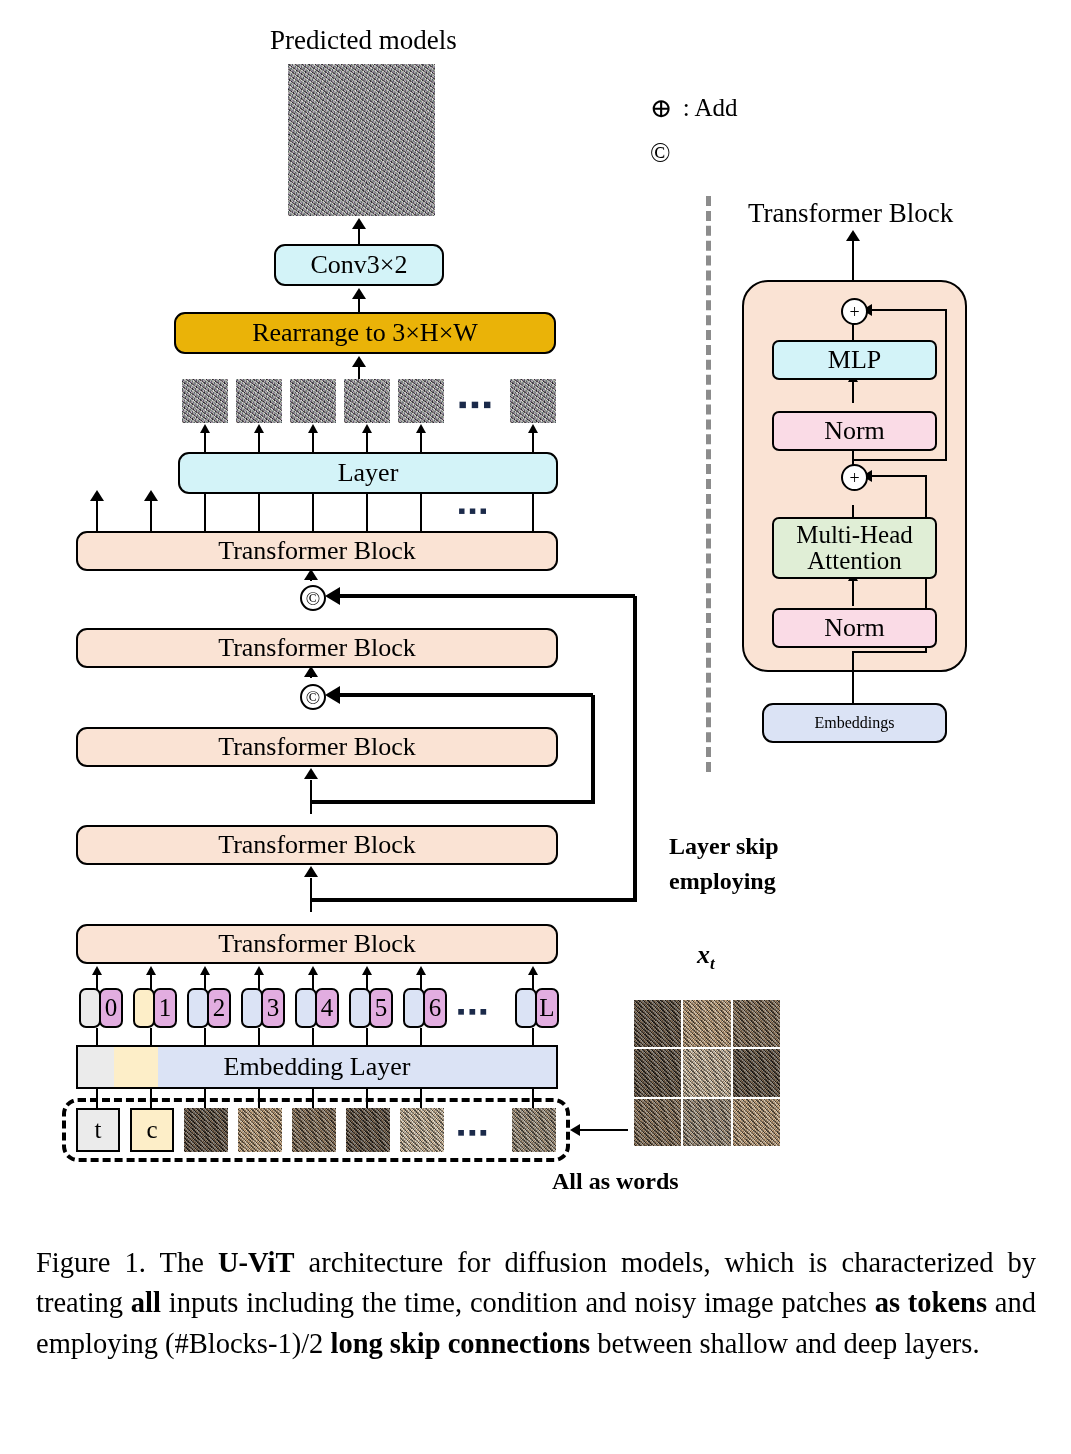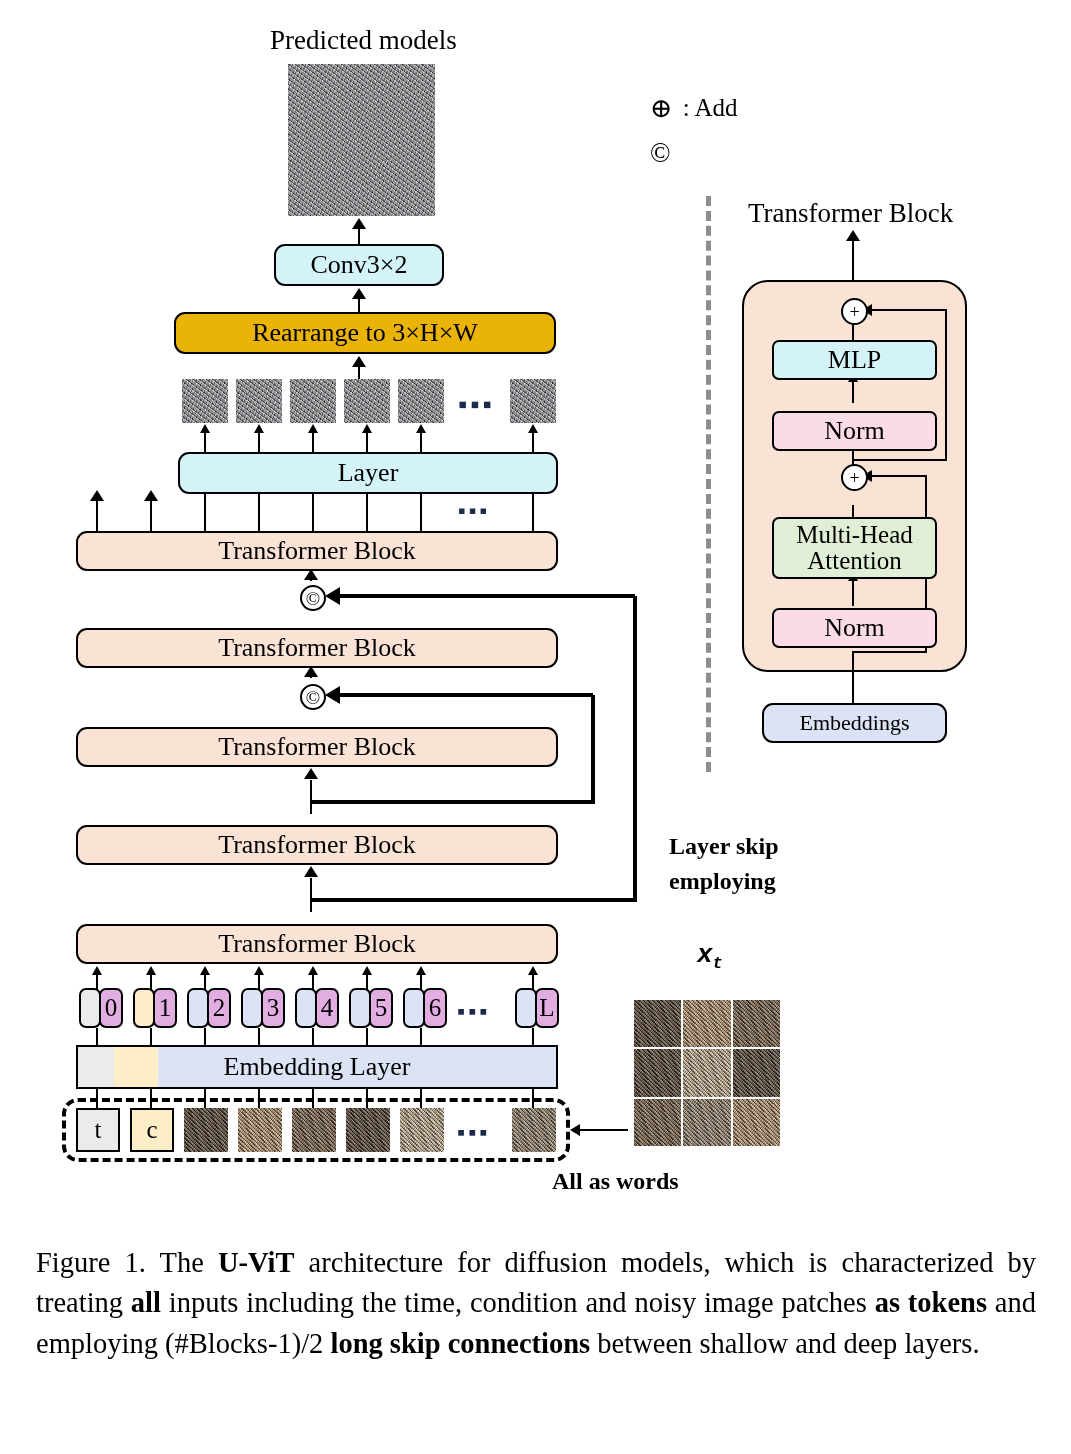--- a/index.html
+++ b/index.html
@@ -40,21 +40,21 @@
             border-bottom:6px solid transparent;border-right:10px solid #000;}
 
   
   .opcirc{border:2.2px solid #000;border-radius:50%;background:#fff;
           display:flex;align-items:center;justify-content:center;
           font-size:19px;line-height:1;}
 
   
   .lbl{white-space:nowrap;}
   .bold{font-weight:bold;}
-  .ital{font-style:italic;font-family:Liberation Mono, monospace;}
+  .ital{font-style:italic;}
 
   
   .noise{
     background-color:#8e8a8c;
     background-image:
       repeating-linear-gradient(37deg, rgba(255,255,255,.42) 0 1px, rgba(0,0,0,.40) 1px 2px, rgba(180,150,200,.30) 2px 3px, rgba(120,160,140,.35) 3px 4px),
       repeating-linear-gradient(113deg, rgba(255,230,255,.30) 0 1px, rgba(10,20,40,.38) 1px 2px, rgba(220,210,160,.28) 2px 3px),
       repeating-linear-gradient(71deg, rgba(255,255,255,.22) 0 1px, rgba(0,0,0,.30) 1px 2px);
   }
   .dognoise{
@@ -329,17 +329,17 @@
 <div class="abs opcirc" style="left:841px;top:464px;width:23px;height:23px;font-size:18px;">+</div>
 
 <div class="abs box r-sm c-green" style="left:772px;top:517px;width:165px;height:62px;display:flex;flex-direction:column;
             align-items:center;justify-content:center;line-height:1.06;font-size:25px;">
   <span>Multi-Head</span>
   <span>Attention</span>
 </div>
 
 <div class="abs box r-sm c-pink ctr lbl" style="left:772px;top:608px;width:165px;height:40px;font-size:26px;">Norm</div>
 
-<div class="abs box r-md c-lav ctr lbl" style="left:762px;top:703px;width:185px;height:40px;font-size:22px;">Embeddings</div>
+<div class="abs box r-md c-lav ctr lbl" style="left:762px;top:703px;width:185px;height:40px;font-size:16px;">Embeddings</div>
 
 <div class="abs" style="left:36px;top:1243px;width:1000px;font-size:28.5px;line-height:1.42;text-align:justify;">
   <span>Figure 1.  The </span><span class="bold">U-ViT</span><span> architecture for diffusion models, which is characterized by treating </span><span class="bold">all</span><span> inputs including the time, condition and noisy image patches </span><span class="bold">as tokens</span><span> and employing (#Blocks-1)/2 </span><span class="bold">long skip connections</span><span> between shallow and deep layers.</span>
 </div>
 
 </body></html>

